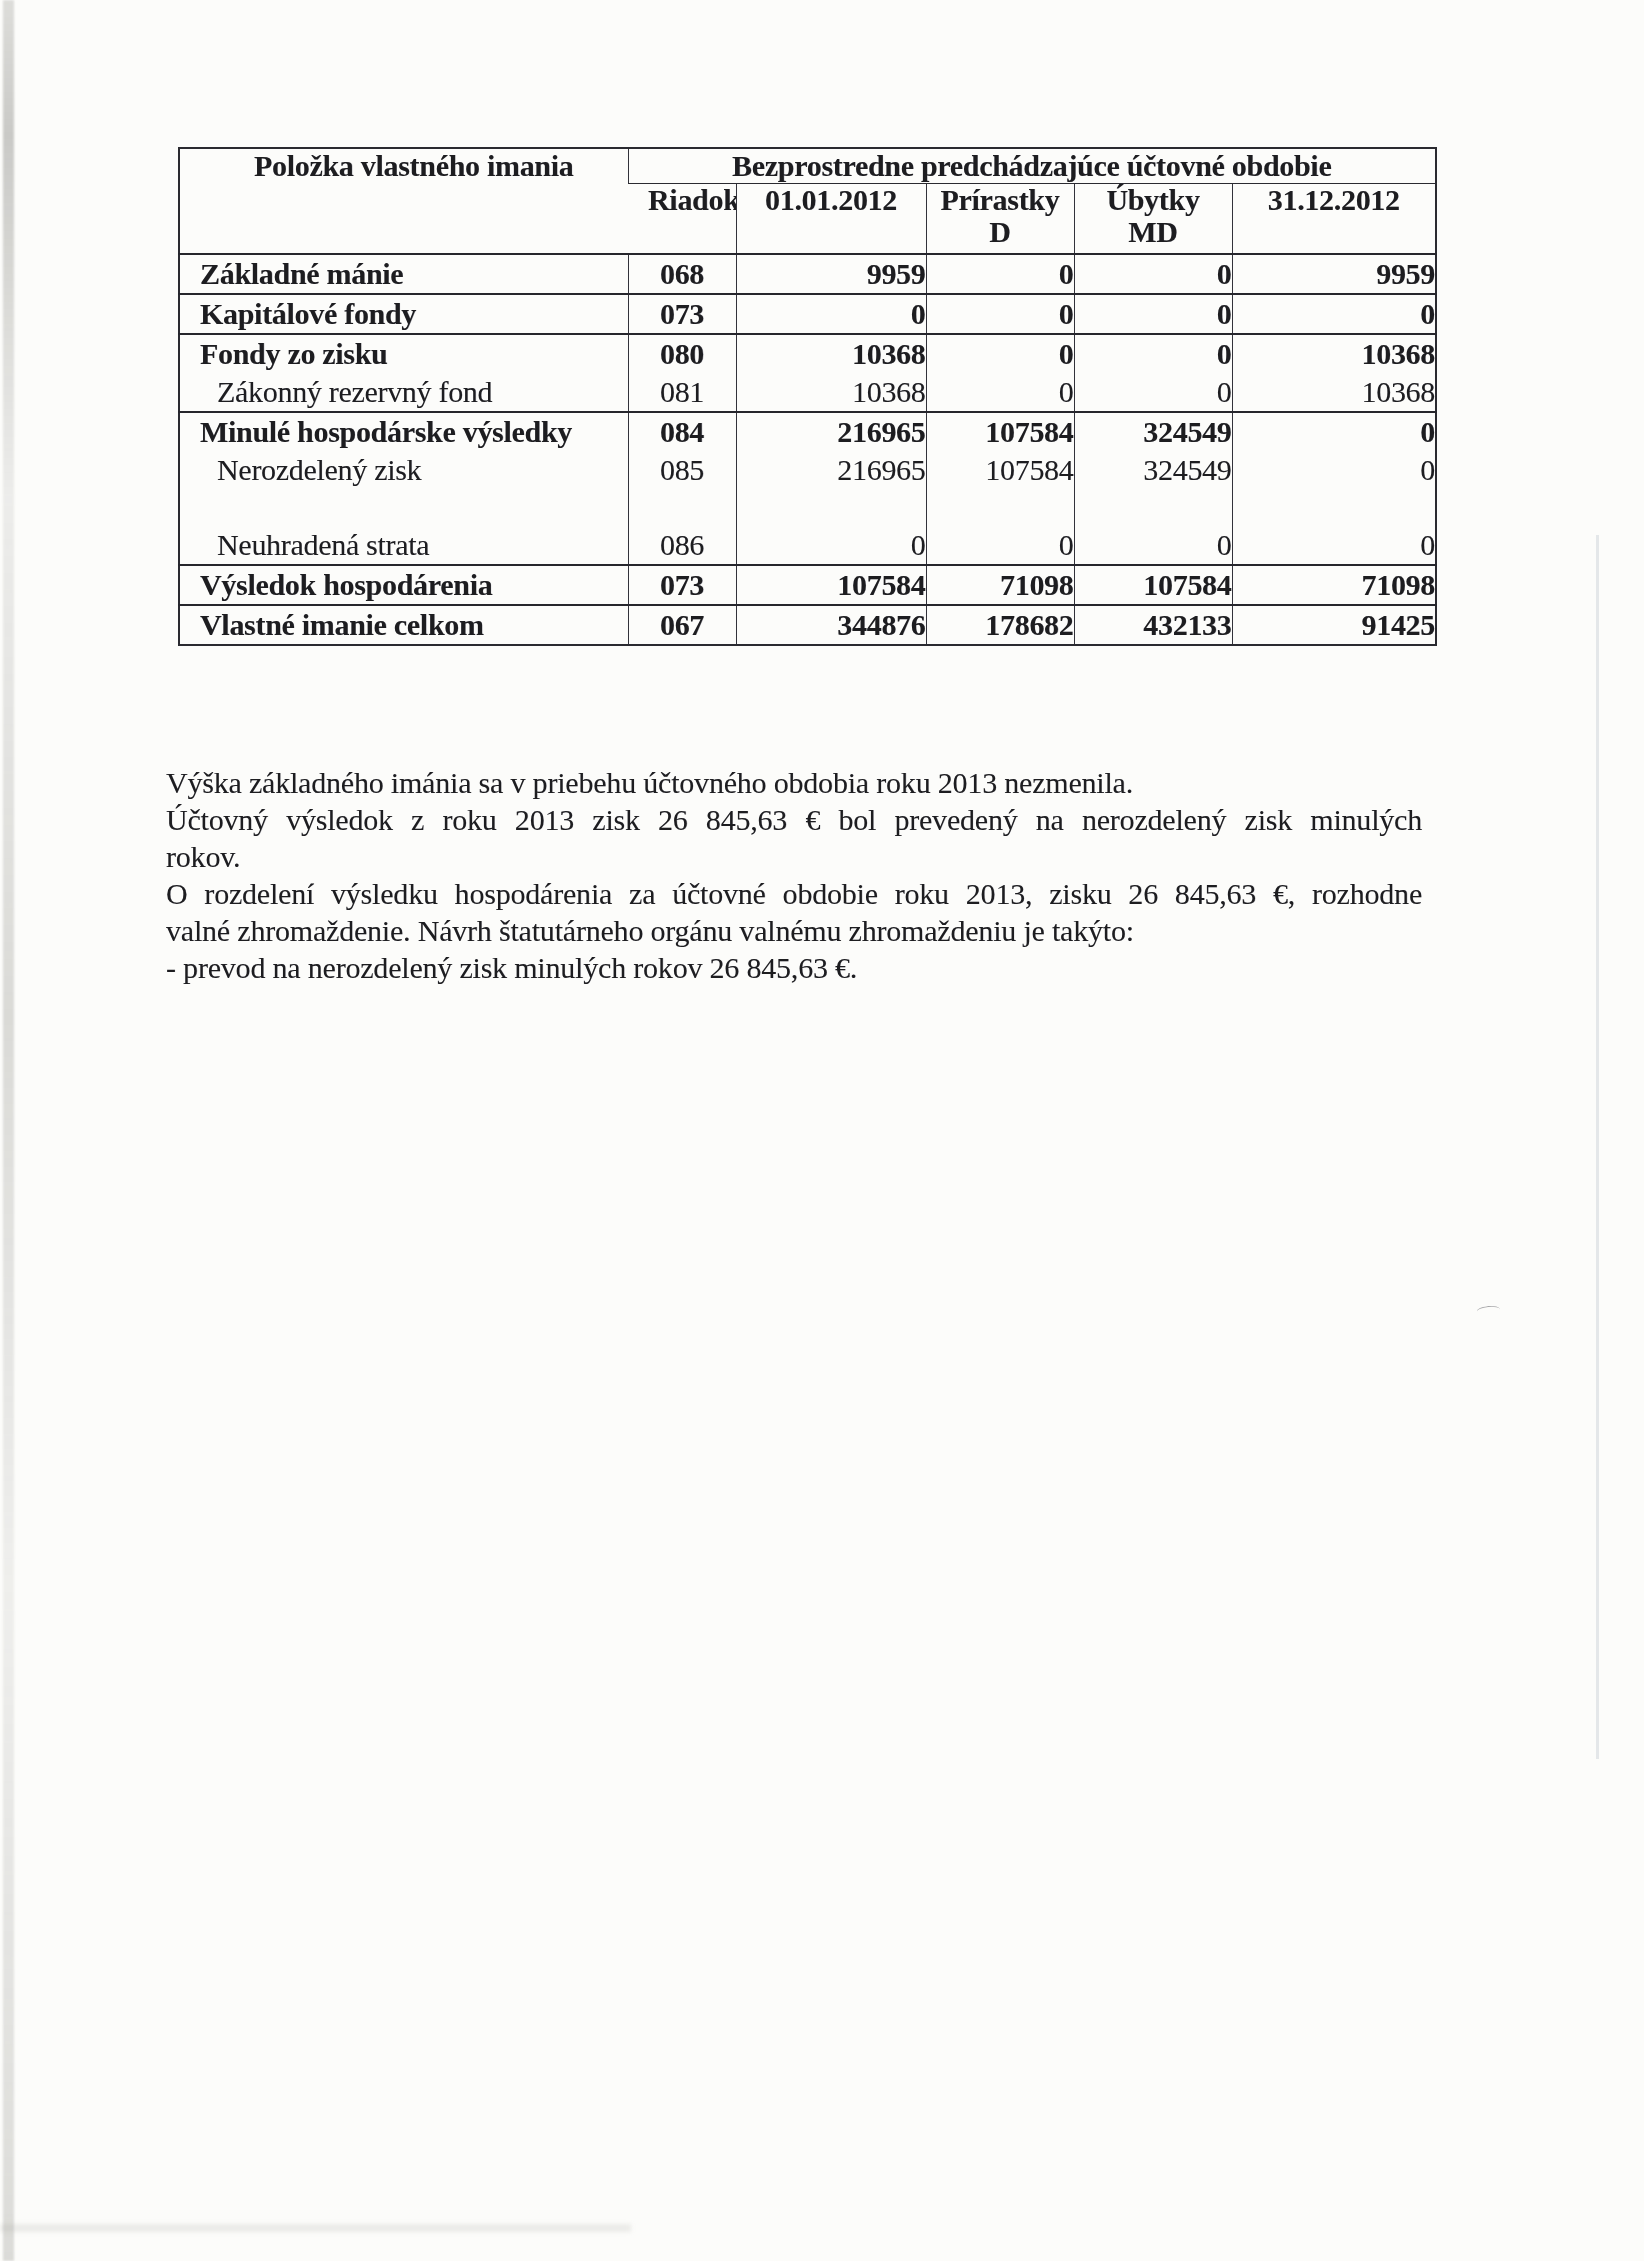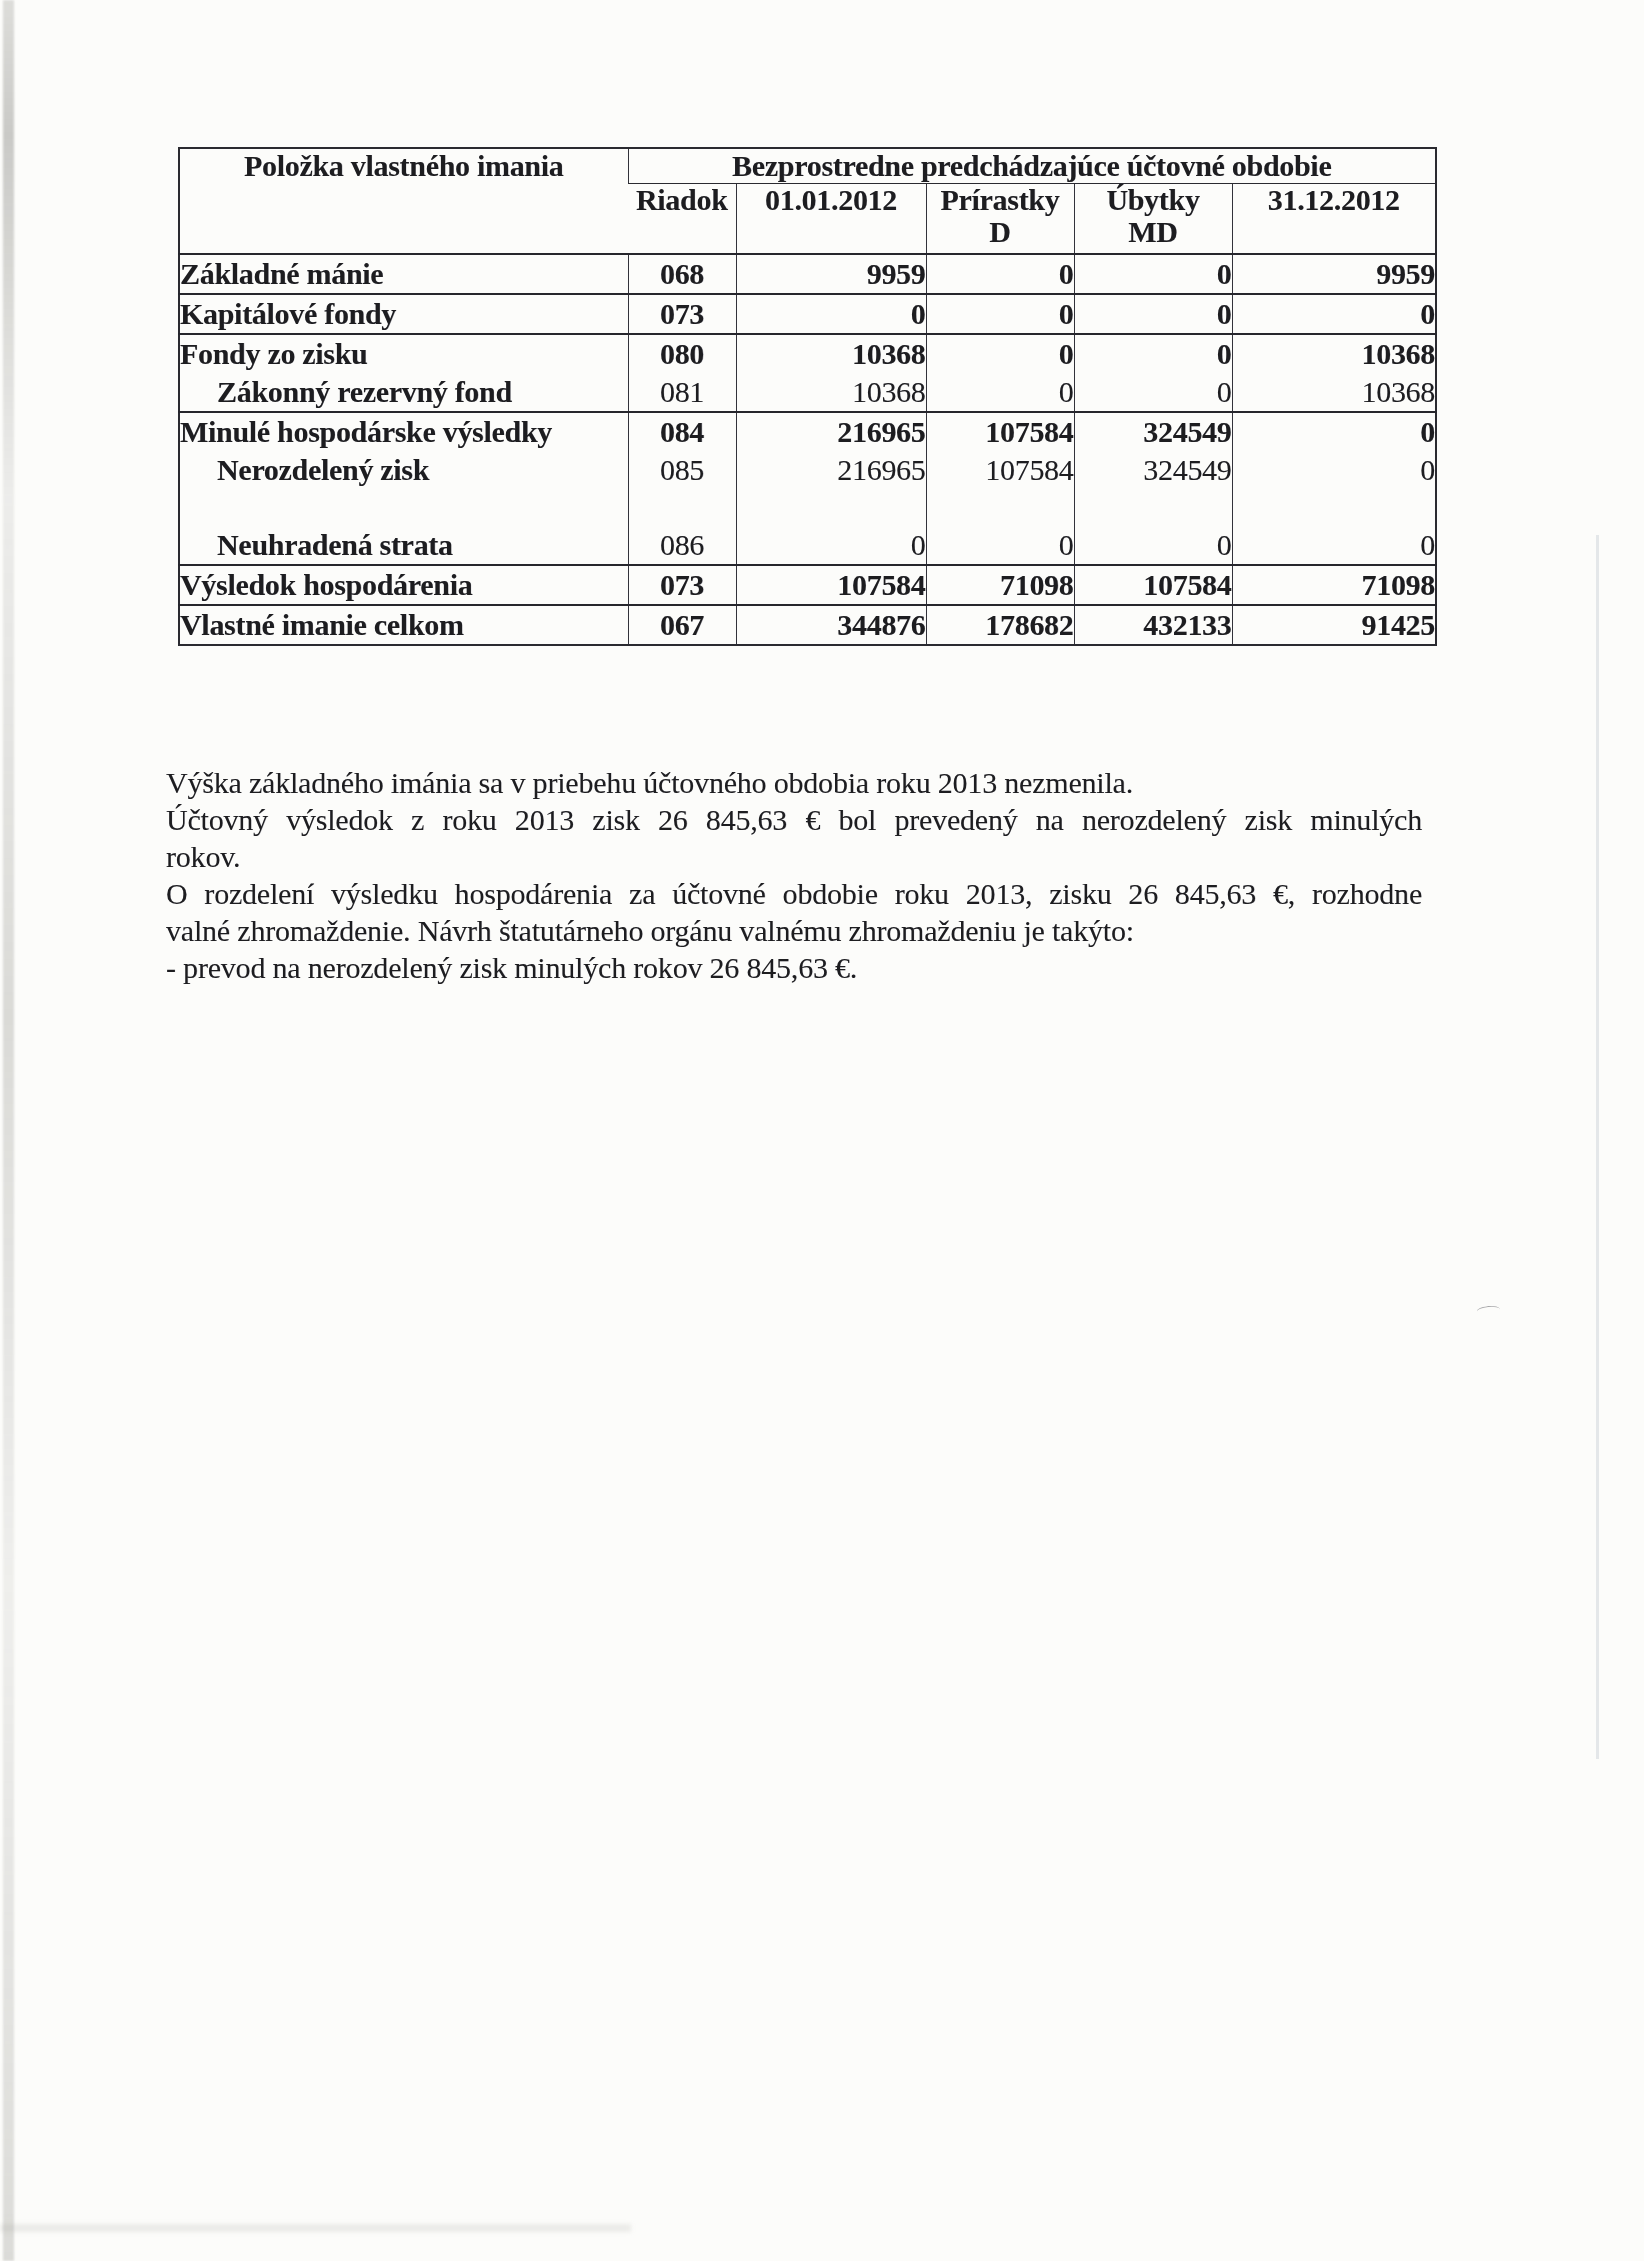--- a/index.html
+++ b/index.html
@@ -73,21 +73,21 @@
   table.equity col.c-v2     { width: 148px; }
   table.equity col.c-v3     { width: 158px; }
   table.equity col.c-v4     { width: 204px; }
 
   table.equity td, table.equity th {
     border-left: 1.9px solid #32323a;
     padding: 0;
     overflow: hidden;
     white-space: nowrap;
   }
-  table.equity td:first-child, table.equity th:first-child { border-left: none; }
+  table.equity td:first-child, table.equity th:first-child { border-left: none; padding-left: 20px; }
 
   th.item-head {
     height: 103px;
     vertical-align: top;
     text-align: center;
     font-weight: bold;
     padding-top: 6.4px;
   }
   th.period-head {
     height: 34px;
@@ -103,21 +103,21 @@
     font-weight: bold;
     padding-top: 3.9px;
   }
   th.col-head .l1, th.col-head .l2 { display: block; line-height: 32px; }
 
   tr.data-row td { height: 38px; vertical-align: middle; }
   tr.group-start td { border-top: 2.6px solid #26262c; }
   tr.bold td { font-weight: bold; }
 
   td.cell-label  { text-align: left;  padding-left: 9px; }
-  tr.indent td.cell-label { padding-left: 37px; font-weight: bold; }
+  tr.indent td.cell-label { padding-left: 37px; font-weight: normal; }
   tr.indent td { font-weight: normal; }
   td.cell-riadok { text-align: center; }
   td.cell-num    { text-align: right; padding-right: 5.2px; }
 
   tr.spacer-row td { height: 37px; }
 
   
   .notes {
     position: absolute;
     left: 166px;

